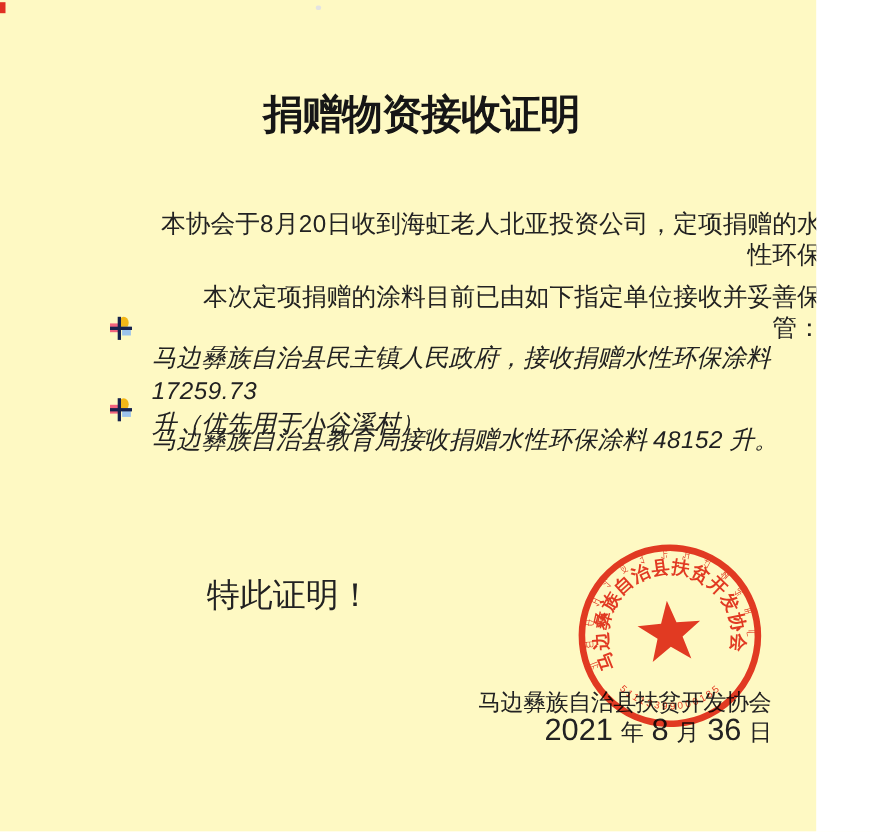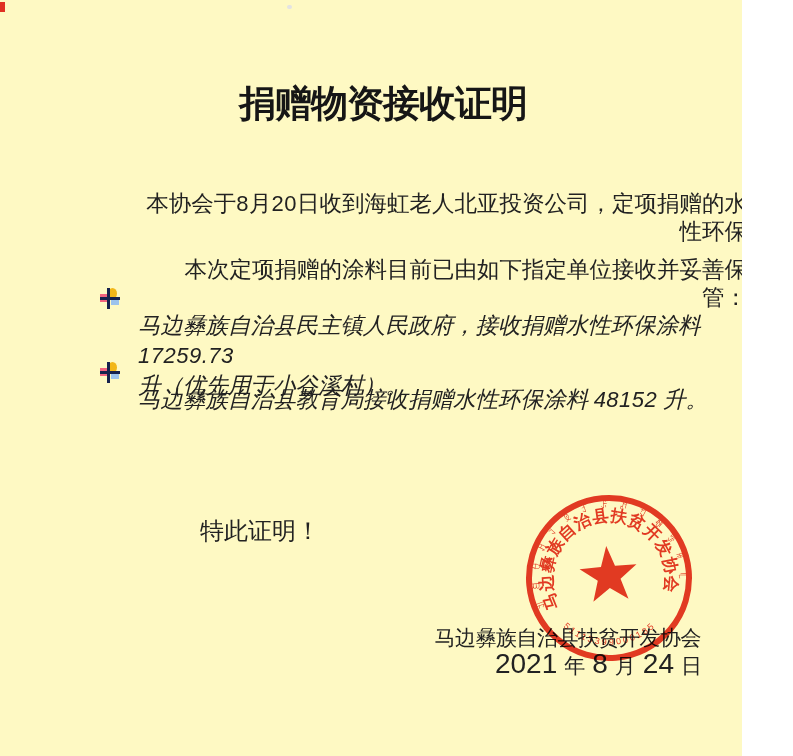--- a/index.html
+++ b/index.html
@@ -29,21 +29,21 @@
   .b2{top:362px;}
   .bullet-icon{position:absolute;width:20px;height:22px;}
   .bi1{left:100px;top:288px;}
   .bi2{left:100px;top:362px;}
   .bullet-icon .yellow{position:absolute;left:8px;top:0;width:9px;height:11px;border-radius:50%;}
   .bullet-icon .pink{position:absolute;left:0;top:6px;width:9px;height:8px;}
   .bullet-icon .blue{position:absolute;left:11px;top:9px;width:8px;height:8px;}
   .bullet-icon .cross-v{position:absolute;left:7px;top:0;width:3px;height:21px;}
   .bullet-icon .cross-h{position:absolute;left:0;top:9px;width:20px;height:3px;}
   
-  .closing{position:absolute;left:200px;top:491px;font-size:24px;color:#222;}
+  .closing{position:absolute;left:188px;top:491px;font-size:30px;color:#222;}
   
   .signature{position:absolute;right:41px;top:603px;font-size:21px;letter-spacing:-0.5px;color:#222;}
   .dateline{position:absolute;right:40px;top:648px;display:flex;align-items:baseline;gap:7px;color:#222;}
   .dateline .dnum{font-size:28px;}
   .dateline .dunit{font-size:21px;}
   
   .stamp{position:absolute;left:521px;top:490px;width:176px;height:176px;
          mix-blend-mode:multiply;opacity:0.92;transform:rotate(-5deg);}
   .stamp svg{display:block;}
 </style>
@@ -81,21 +81,21 @@
 
   <p class="closing">特此证明！</p>
 
   <p class="signature">马边彝族自治县扶贫开发协会</p>
 
   <div class="dateline">
     <span class="dnum sans">2021</span>
     <span class="dunit">年</span>
     <span class="dnum sans">8</span>
     <span class="dunit">月</span>
-    <span class="dnum sans">24</span>
+    <span class="dnum sans">36</span>
     <span class="dunit">日</span>
   </div>
 
   <div class="stamp">
     <svg width="176" height="176" viewBox="-88 -88 176 176">
       <circle cx="0" cy="0" r="80" fill="none" stroke="#e02a1a" stroke-width="6"></circle>
       <path id="yiArc" d="M -65.8 23.9 A 70 70 0 1 1 65.8 23.9" fill="none"></path>
       <path id="cnArc" d="M -51.7 24.1 A 57 57 0 1 1 51.7 24.1" fill="none"></path>
       <path id="codeArc" d="M -51.3 43.1 A 67 67 0 0 0 51.3 43.1" fill="none"></path>
       <text font-size="10.5" fill="#e02a1a" letter-spacing="3">

